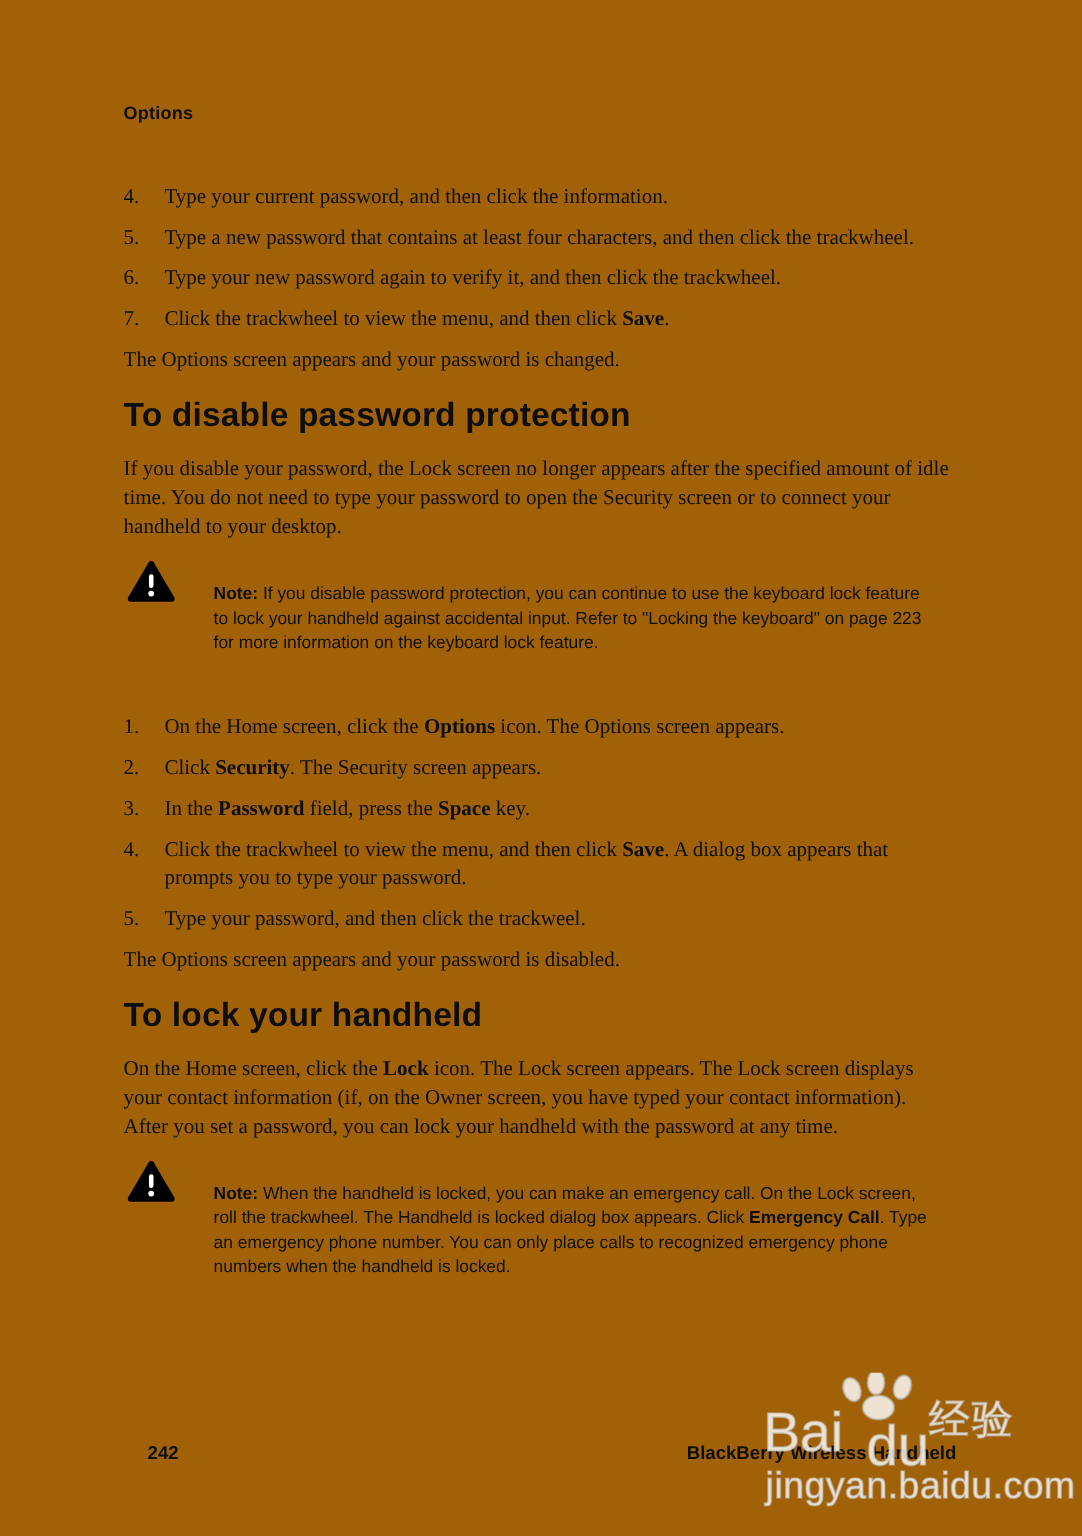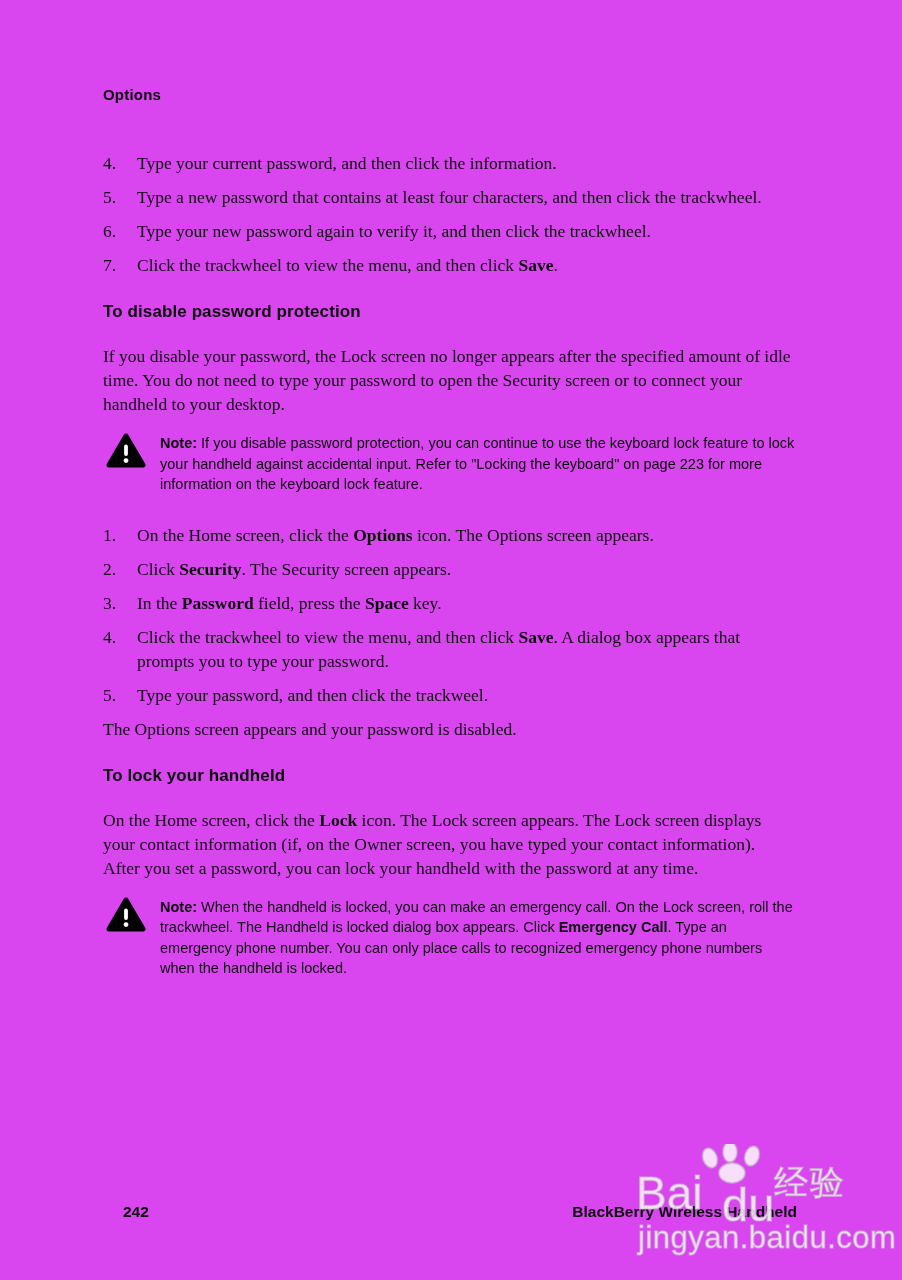--- a/index.html
+++ b/index.html
@@ -1,20 +1,20 @@
 <!DOCTYPE html>
 <html><head>
 <meta charset="utf-8">
 <style>
   html, body { margin: 0; padding: 0; background: #ffffff; }
   .page {
     position: relative;
     width: 902px;
     height: 1280px;
-    background: #d946ef;
+    background: #a16207;
     overflow: hidden;
     font-family: "Liberation Serif", serif;
     color: #0d0d0d;
   }
   .content {
     position: absolute;
     left: 103px;
     top: 0;
     width: 694px;
   }
@@ -43,39 +43,39 @@
   .step .step-text { flex: 1; }
   p.body {
     font-size: 17.5px;
     line-height: 24px;
     margin: 0;
   }
   p.after-list { margin-top: 0; }
   h2.section-heading {
     font-family: "Liberation Sans", sans-serif;
     font-weight: bold;
-    font-size: 17px;
+    font-size: 28px;
     line-height: 26px;
     margin: 22px 0 19px 0;
     letter-spacing: 0.1px;
   }
   .note {
     display: flex;
     margin-top: 17px;
     font-family: "Liberation Sans", sans-serif;
     font-size: 14.5px;
     line-height: 20.5px;
   }
   .note .note-icon-col {
     flex: none;
     width: 57px;
     padding-left: 3px;
     box-sizing: border-box;
   }
-  .note p { margin: 0; }
+  .note p { margin: 18px; }
   .note b { font-family: "Liberation Sans", sans-serif; }
   .mt-para2 { margin-top: 10px; }
   .footer {
     position: absolute;
     left: 103px;
     right: 105px;
     top: 1202px;
     display: flex;
     justify-content: space-between;
     font-family: "Liberation Sans", sans-serif;
@@ -127,20 +127,21 @@
         <li class="step">
           <span class="num">6.</span>
           <span class="step-text"><span>Type your new password again to verify it, and then click the trackwheel.</span></span>
         </li>
         <li class="step">
           <span class="num">7.</span>
           <span class="step-text"><span>Click the trackwheel to view the menu, and then click </span><b>Save</b><span>.</span></span>
         </li>
       </ol>
 
+    <p class="body after-list"><span>The Options screen appears and your password is changed.</span></p>
 
     <h2 class="section-heading">To disable password protection</h2>
 
     <p class="body"><span>If you disable your password, the Lock screen no longer appears after the specified amount of idle time. You do not need to type your password to open the Security screen or to connect your handheld to your desktop.</span></p>
 
     <div class="note">
       <div class="note-icon-col">
         <svg width="40" height="36" viewBox="0 0 40 36" aria-hidden="true">
           <path d="M20 3 L37 32 L3 32 Z" fill="#000" stroke="#000" stroke-width="5" stroke-linejoin="round"></path>
           <rect x="18.1" y="11.5" width="3.8" height="11.5" rx="1.9" fill="#fff"></rect>

